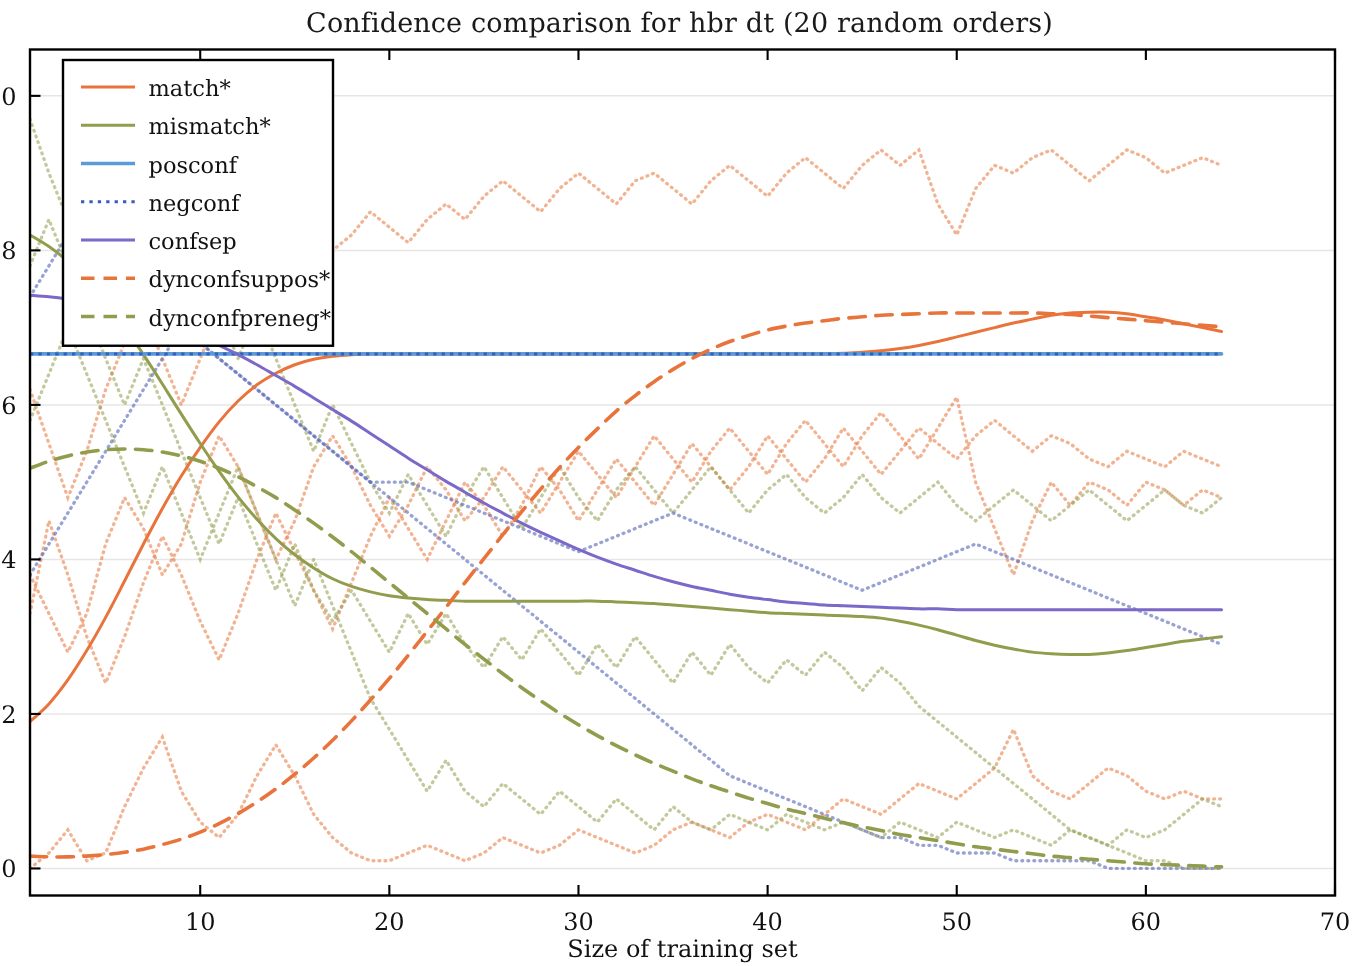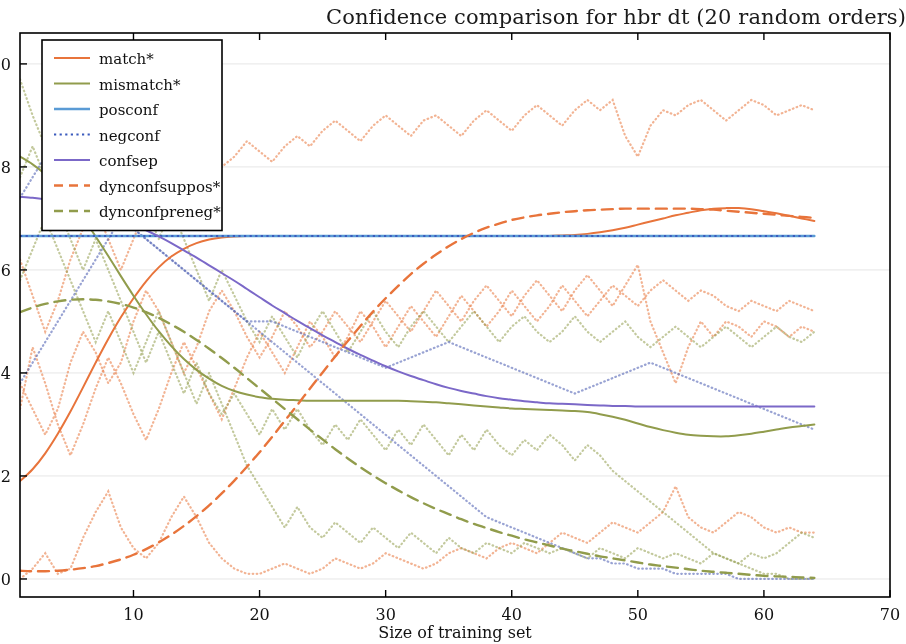--- a/index.html
+++ b/index.html
@@ -1,20 +1,20 @@
 <!DOCTYPE html>
 <html><head>
 <meta charset="utf-8">
 <style>
   html,body{margin:0;padding:0;background:#ffffff;}
   body{width:906px;height:644px;overflow:hidden;
        font-family:"DejaVu Serif","Liberation Serif",serif;color:#1a1a1a;}
   #root{position:relative;width:906px;height:644px;}
-  #chart-title{position:absolute;left:0;top:5px;width:906px;text-align:right;
-       font-size:21px;letter-spacing:.1px;}
+  #chart-title{position:absolute;left:0;top:5px;width:906px;text-align:center;
+       font-size:18px;letter-spacing:.1px;}
   svg{position:absolute;left:0;top:0;}
   .tick-label{font-family:"DejaVu Serif","Liberation Serif",serif;font-size:16px;fill:#111;}
   .axis-label{font-family:"DejaVu Serif","Liberation Serif",serif;font-size:16px;fill:#111;}
   .legend-text{font-family:"DejaVu Serif","Liberation Serif",serif;font-size:15px;fill:#111;}
 </style>
 </head>
 <body>
 
 <div id="root">
   <div id="chart-title">Confidence comparison for hbr dt (20 random orders)</div>

